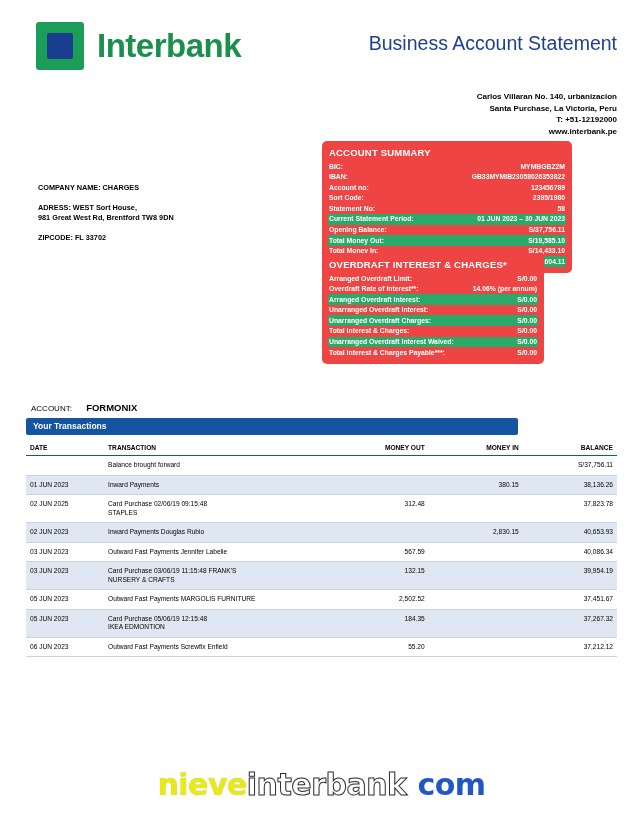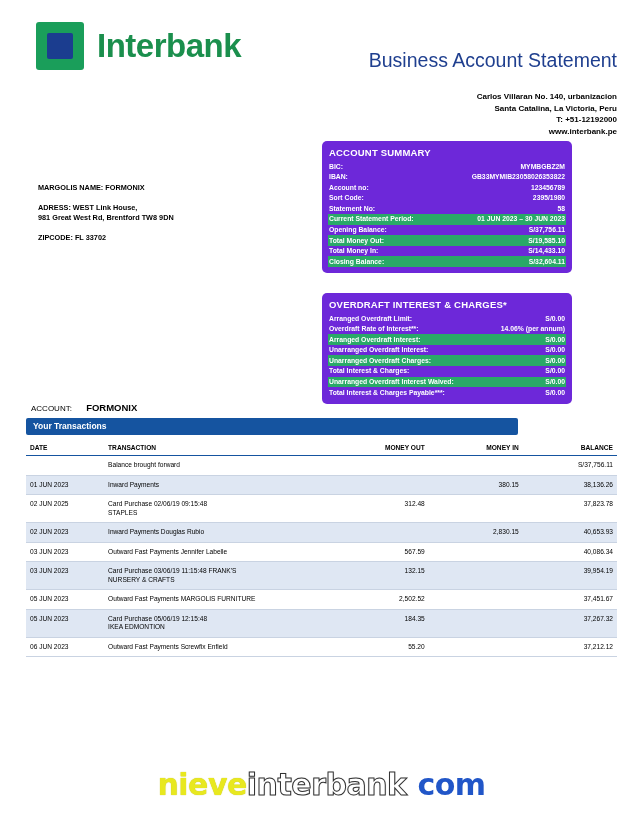--- a/index.html
+++ b/index.html
@@ -66,21 +66,20 @@
     line-height: 48px;
   }
   .doc-title {
     position: absolute;
     right: 0;
     top: 10px;
     font-size: 19.5px;
     color: #1f3f8f;
     font-weight: normal;
     white-space: nowrap;
-    margin-top: 17px;
   }
 
   
   .bank-address {
     position: absolute;
     right: 26px;
     top: 91px;
     text-align: right;
     font-size: 8px;
     font-weight: bold;
@@ -98,36 +97,35 @@
     line-height: 10.5px;
     color: #000;
   }
   .company-block .gap {
     height: 9px;
   }
 
   
   .panel {
     position: absolute;
-    background: #6d28d9;
+    background: #ef4444;
     border-radius: 5px;
     color: #ffffff;
     padding: 5px 6px 6px 6px;
     box-sizing: border-box;
   }
   #account-summary {
     left: 322px;
     top: 141px;
     width: 250px;
   }
   #overdraft-panel {
     left: 322px;
     top: 253px;
-    width: 250px;
-    margin-top: 40px;
+    width: 222px;
   }
   .panel-title {
     font-size: 9.5px;
     font-weight: bold;
     margin: 1px 0 3px 1px;
     letter-spacing: 0.2px;
   }
   .row {
     display: flex;
     justify-content: space-between;
@@ -240,29 +238,29 @@
   <div class="header">
     <div class="logo-wrap">
       <span class="logo-mark"></span>
       <span class="logo-text">Interbank</span>
     </div>
     <div class="doc-title">Business Account Statement</div>
   </div>
 
   <div class="bank-address">
     <div>Carlos Villaran No. 140, urbanizacion</div>
-    <div>Santa Catalina, La Victoria, Peru</div>
+    <div>Santa Purchase, La Victoria, Peru</div>
     <div>T: +51-12192000</div>
     <div>www.interbank.pe</div>
   </div>
 
   <div class="company-block">
-    <div>MARGOLIS NAME: FORMONIX</div>
+    <div>COMPANY NAME: CHARGES</div>
     <div class="gap"></div>
-    <div>ADRESS: WEST Link House,</div>
+    <div>ADRESS: WEST Sort House,</div>
     <div>981 Great West Rd, Brentford TW8 9DN</div>
     <div class="gap"></div>
     <div>ZIPCODE: FL 33702</div>
   </div>
 
   <div class="panel" id="account-summary">
     <div class="panel-title">ACCOUNT SUMMARY</div>
     <div>
       <div class="row">
           <span class="lbl">BIC:</span>

